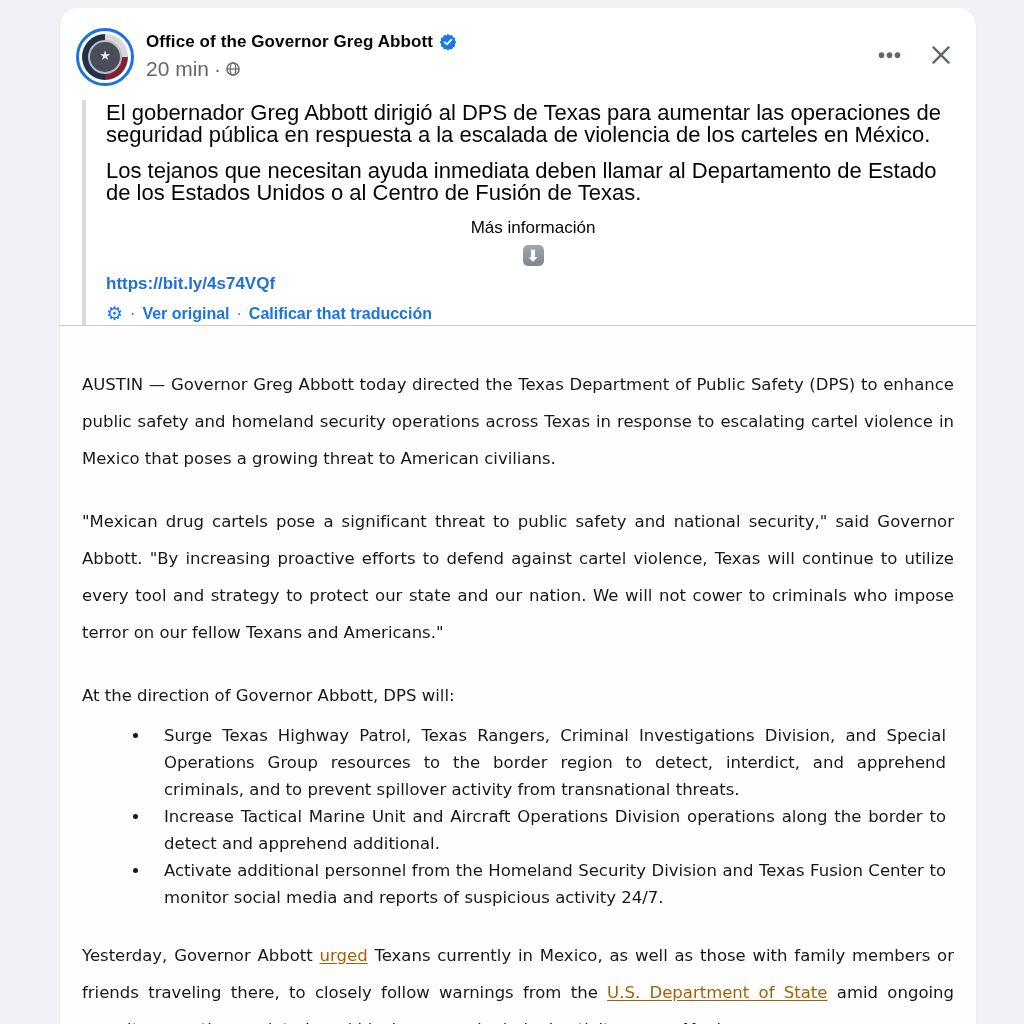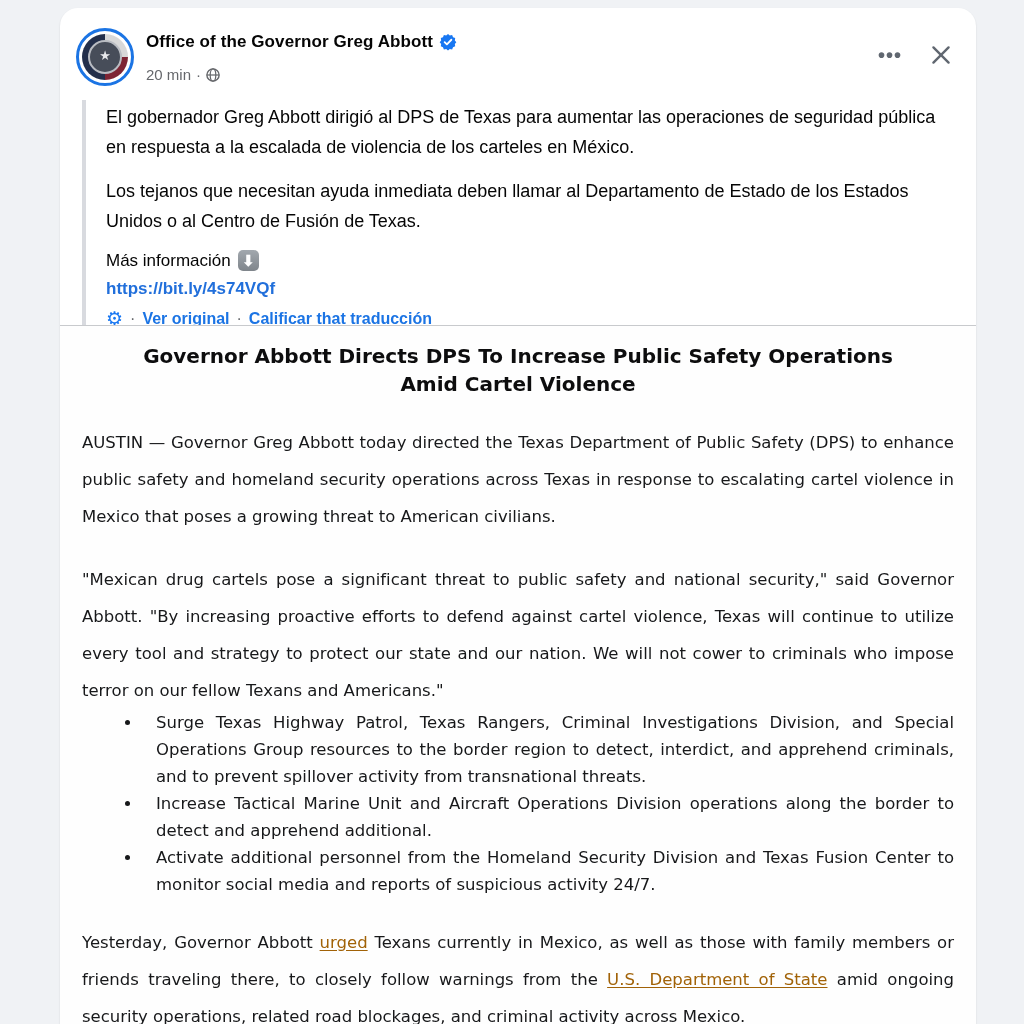--- a/index.html
+++ b/index.html
@@ -31,33 +31,33 @@
   .avatar .seal{
     position:absolute;left:50%;top:50%;width:30px;height:30px;
     transform:translate(-50%,-50%);border-radius:50%;
     background:#474d59;border:2px solid #b9bcc2;
     color:#e8e9ec;font-size:13px;line-height:27px;text-align:center;
   }
   .head-text{margin-left:12px;padding-top:4px;min-width:0;}
   .name-row{display:flex;align-items:center;gap:6px;}
   .page-name{font-size:17px;font-weight:700;color:#050505;letter-spacing:.1px;}
   .badge{width:18px;height:18px;flex:0 0 auto;}
-  .meta-row{display:flex;align-items:center;gap:5px;margin-top:14px;color:#65676b;font-size:15px;}
+  .meta-row{display:flex;align-items:center;gap:5px;margin-top:5px;color:#65676b;font-size:21px;}
   .globe{width:14px;height:14px;}
   .head-controls{position:absolute;right:22px;top:34px;display:flex;align-items:center;gap:26px;}
   .ellipsis{color:#606770;font-size:20px;font-weight:700;letter-spacing:1px;line-height:1;cursor:pointer;}
   .close-x{width:26px;height:26px;cursor:pointer;}
   
   .translated{
     margin:4px 16px 0 22px;
     border-left:4px solid #d8dadf;
     padding:2px 0 2px 20px;
   }
-  .post-par{font-size:18px;line-height:30px;color:#050505;margin:0 0 14px 0;}
-  .more-info{font-size:17px;color:#050505;margin:2px 0 6px 0;display:flex;align-items:center;gap:7px;}
+  .post-par{font-size:22px;line-height:22px;color:#050505;margin:0 0 14px 0;}
+  .more-info{font-size:17px;color:#050505;margin:2px 0 6px 0;display:flex;align-items:center;gap:7px;flex-direction:column;}
   .dl-emoji{
     display:inline-block;width:21px;height:21px;border-radius:5px;
     background:linear-gradient(#a2a8ae,#7f858b);
     color:#fff;font-size:15px;font-weight:700;line-height:21px;text-align:center;
   }
   .post-link{font-size:17px;font-weight:700;color:#216fdb;text-decoration:none;display:inline-block;margin:2px 0 10px 0;}
   .trans-row{display:flex;align-items:center;gap:7px;font-size:16px;font-weight:700;color:#1b74e4;}
   .gear{color:#1877f2;font-size:19px;line-height:1;font-family:"DejaVu Sans",sans-serif;}
   .dot-sep{color:#65676b;font-weight:400;}
   .trans-link{cursor:pointer;}
@@ -67,21 +67,21 @@
     background:#fefefe;border-top:1px solid #c8cacd;
     font-family:"DejaVu Sans",sans-serif;color:#17181a;
     padding:14px 22px 0 22px;box-sizing:border-box;
   }
   .pr-title{
     font-size:20px;font-weight:700;text-align:center;line-height:1.4;
     color:#0d0d0e;margin:2px 30px 0 30px;
   }
   .pr-par{font-size:16.5px;line-height:37px;text-align:justify;margin:26px 0 0 0;}
   .pr-par.tight{margin-top:0;}
-  .pr-list{margin:0;padding:0 0 0 60px;}
+  .pr-list{margin:8px;padding:0 0 0 60px;}
   .pr-list li{
     font-size:16.5px;line-height:27px;text-align:justify;
     padding-left:14px;margin:0;
   }
   .pr-link{color:#a16207;text-decoration:underline;text-underline-offset:2px;cursor:pointer;}
 </style>
 </head>
 <body>
 
 <div class="card">
@@ -130,23 +130,23 @@
     <div class="trans-row">
       <span class="gear">⚙</span>
       <span class="dot-sep">·</span>
       <span class="trans-link">Ver original</span>
       <span class="dot-sep">·</span>
       <span class="trans-link">Calificar that traducción</span>
     </div>
   </div>
 
   <div class="attachment">
-    <div class="pr-title">Governor Abbott Directs DPS To Increase Public Safety Operations Amid Cartel Violence</div>
     <p class="pr-par">AUSTIN — Governor Greg Abbott today directed the Texas Department of Public Safety (DPS) to enhance public safety and homeland security operations across Texas in response to escalating cartel violence in Mexico that poses a growing threat to American civilians.</p>
     <p class="pr-par">"Mexican drug cartels pose a significant threat to public safety and national security," said Governor Abbott. "By increasing proactive efforts to defend against cartel violence, Texas will continue to utilize every tool and strategy to protect our state and our nation. We will not cower to criminals who impose terror on our fellow Texans and Americans."</p>
+    <p class="pr-par">At the direction of Governor Abbott, DPS will:</p>
     <ul class="pr-list">
       <li>Surge Texas Highway Patrol, Texas Rangers, Criminal Investigations Division, and Special Operations Group resources to the border region to detect, interdict, and apprehend criminals, and to prevent spillover activity from transnational threats.</li>
       <li>Increase Tactical Marine Unit and Aircraft Operations Division operations along the border to detect and apprehend additional.</li>
       <li>Activate additional personnel from the Homeland Security Division and Texas Fusion Center to monitor social media and reports of suspicious activity 24/7.</li>
     </ul>
     <p class="pr-par"><span>Yesterday, Governor Abbott </span><span class="pr-link">urged</span><span> Texans currently in Mexico, as well as those with family members or friends traveling there, to closely follow warnings from the </span><span class="pr-link">U.S. Department of State</span><span> amid ongoing security operations, related road blockages, and criminal activity across Mexico.</span></p>
   </div>
 
 </div>
 

